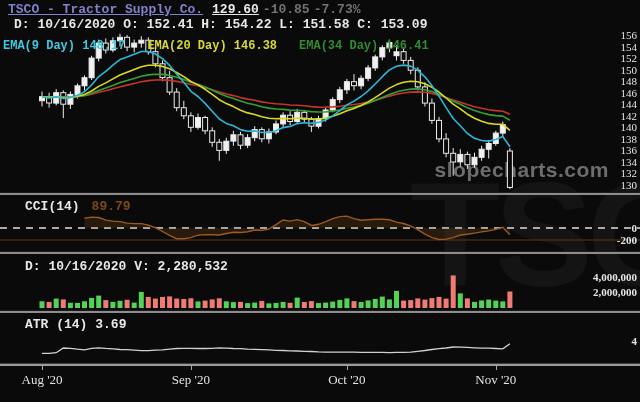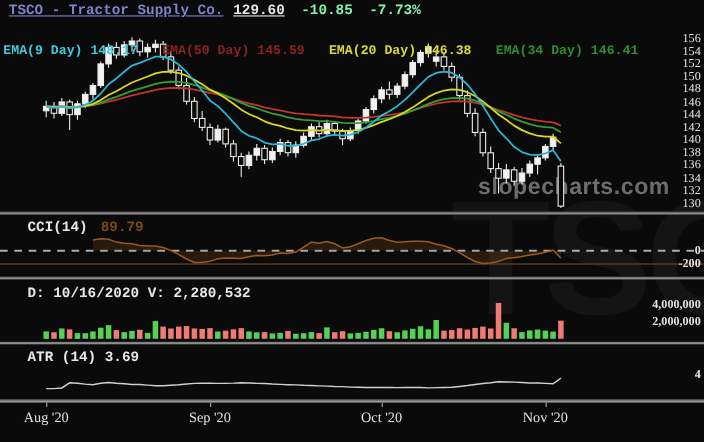--- a/index.html
+++ b/index.html
@@ -12,21 +12,21 @@
            font:bold 21px "Liberation Sans",sans-serif;letter-spacing:.5px;color:#6d6d6d;}
   #plot{position:absolute;left:0;top:0;z-index:2;}
   .sep{position:absolute;left:0;width:640px;height:2px;background:#8d8d8d;
        border-top:1px solid #1c1c1c;z-index:3;}
   .sep.thick{background:#9a9a9a;border-top:1px solid #404040;}
   .txt{position:absolute;z-index:4;white-space:nowrap;}
   .mono{font-family:"Liberation Mono",monospace;font-weight:bold;}
   .l1{top:2px;left:8px;font-size:13px;color:#e8e8e8;}
   .l1 a{color:#8181cc;text-decoration:underline;cursor:pointer;}
   .l1 .px{margin-left:9px;text-decoration:underline;}
-  .l1 .chg{margin-left:15px;color:#86efac;}
+  .l1 .chg{margin-left:4px;color:#737373;}
   .l2{top:17px;left:14px;font-size:13px;color:#e8e8e8;}
   #ema-row{top:39px;left:3px;font-size:12px;display:flex;gap:22px;}
   .plabel{font-size:13px;color:#e8e8e8;}
   .cci-val{margin-left:12px;color:#7a4a14;}
   .tick{position:absolute;z-index:4;font:11px "Liberation Serif",serif;color:#e3e3e3;
         text-align:right;white-space:nowrap;}
   .xtick{position:absolute;top:366px;width:1px;height:4px;background:#aaa;z-index:4;}
 </style>
 </head>
 <body>
@@ -246,24 +246,24 @@
       <polyline points="42.0,96.7 49.1,97.0 56.2,96.8 63.3,97.1 70.4,97.0 77.5,96.6 84.5,95.8 91.6,94.3 98.7,92.3 105.8,90.7 112.9,88.7 120.0,86.7 127.1,85.1 134.2,83.5 141.3,81.8 148.3,80.6 155.4,80.0 162.5,79.9 169.6,80.4 176.7,81.4 183.8,82.8 190.9,84.5 198.0,85.8 205.1,87.6 212.2,89.7 219.3,92.1 226.3,94.0 233.4,95.6 240.5,97.6 247.6,99.1 254.7,100.3 261.8,101.9 268.9,103.0 276.0,103.8 283.1,104.3 290.1,105.0 297.2,105.3 304.3,105.8 311.4,106.6 318.5,107.1 325.6,107.2 332.7,106.9 339.8,106.2 346.9,105.3 354.0,104.5 361.1,103.5 368.1,102.1 375.2,100.3 382.3,98.2 389.4,96.1 396.5,94.3 403.6,93.0 410.7,92.1 417.8,91.9 424.9,92.3 431.9,93.4 439.0,95.2 446.1,97.5 453.2,100.0 460.3,102.2 467.4,104.6 474.5,106.7 481.6,108.3 488.7,109.7 495.8,110.6 502.8,111.2 509.9,114.2" fill="none" stroke="#c5342c" stroke-width="1.6" stroke-linejoin="round"></polyline>
       <polyline points="42.0,96.7 49.1,97.1 56.2,96.9 63.3,97.3 70.4,97.1 77.5,96.5 84.5,95.4 91.6,93.3 98.7,90.4 105.8,88.1 112.9,85.4 120.0,82.6 127.1,80.6 134.2,78.5 141.3,76.3 148.3,74.9 155.4,74.2 162.5,74.4 169.6,75.4 176.7,77.3 183.8,79.5 190.9,82.2 198.0,84.2 205.1,86.9 212.2,90.1 219.3,93.5 226.3,96.2 233.4,98.4 240.5,101.1 247.6,103.2 254.7,104.7 261.8,106.7 268.9,108.1 276.0,109.0 283.1,109.4 290.1,110.1 297.2,110.2 304.3,110.7 311.4,111.6 318.5,112.0 325.6,111.9 332.7,111.2 339.8,110.0 346.9,108.3 354.0,107.1 361.1,105.4 368.1,103.3 375.2,100.6 382.3,97.6 389.4,94.4 396.5,92.0 403.6,90.2 410.7,89.1 417.8,88.9 424.9,89.7 431.9,91.5 439.0,94.2 446.1,97.6 453.2,101.3 460.3,104.3 467.4,107.8 474.5,110.6 481.6,112.8 488.7,114.6 495.8,115.6 502.8,116.1 509.9,120.2" fill="none" stroke="#33a033" stroke-width="1.6" stroke-linejoin="round"></polyline>
       <polyline points="42.0,96.7 49.1,97.3 56.2,96.9 63.3,97.6 70.4,97.3 77.5,96.2 84.5,94.4 91.6,91.0 98.7,86.4 105.8,82.9 112.9,78.9 120.0,75.0 127.1,72.3 134.2,69.5 141.3,66.7 148.3,65.3 155.4,65.2 162.5,66.4 169.6,68.8 176.7,72.5 183.8,76.6 190.9,81.5 198.0,84.9 205.1,89.3 212.2,94.3 219.3,99.7 226.3,103.6 233.4,106.6 240.5,110.3 247.6,112.9 254.7,114.5 261.8,116.8 268.9,118.2 276.0,118.8 283.1,118.4 290.1,118.7 297.2,118.1 304.3,118.2 311.4,119.0 318.5,119.0 325.6,118.1 332.7,116.3 339.8,113.8 346.9,110.8 354.0,108.4 361.1,105.5 368.1,101.9 375.2,97.6 382.3,92.9 389.4,88.1 396.5,84.6 403.6,82.3 410.7,81.2 417.8,81.7 424.9,83.8 431.9,87.2 439.0,92.2 446.1,98.0 453.2,104.1 460.3,108.9 467.4,114.2 474.5,118.3 481.6,121.3 488.7,123.4 495.8,124.3 502.8,124.3 509.9,130.3" fill="none" stroke="#d9d920" stroke-width="1.6" stroke-linejoin="round"></polyline>
       <polyline points="42.0,96.7 49.1,98.0 56.2,96.9 63.3,98.4 70.4,97.6 77.5,95.2 84.5,91.7 91.6,85.0 98.7,76.6 105.8,71.3 112.9,65.2 120.0,59.6 127.1,57.1 134.2,54.3 141.3,51.5 148.3,51.5 155.4,54.0 162.5,58.7 169.6,65.4 176.7,73.9 183.8,82.3 190.9,91.3 198.0,96.5 205.1,103.4 212.2,111.2 219.3,119.0 226.3,123.4 233.4,125.7 240.5,129.6 247.6,131.2 254.7,130.9 261.8,132.5 268.9,132.4 276.0,130.7 283.1,127.6 290.1,126.4 297.2,123.6 304.3,122.7 311.4,123.4 318.5,122.4 325.6,120.0 332.7,115.9 339.8,110.7 346.9,104.9 354.0,101.1 361.1,96.5 368.1,90.8 375.2,84.0 382.3,76.7 389.4,69.9 396.5,66.3 403.6,65.1 410.7,66.1 417.8,70.3 424.9,76.8 431.9,85.6 439.0,96.2 446.1,107.6 453.2,118.5 460.3,125.7 467.4,133.5 474.5,138.3 481.6,140.5 488.7,141.1 495.8,139.5 502.8,136.5 509.9,146.7" fill="none" stroke="#29b8d8" stroke-width="1.6" stroke-linejoin="round"></polyline>
     </svg>
 
   <div class="txt mono l1">
     <a>TSCO - Tractor Supply Co.</a><span class="px">129.60</span><span class="chg">-10.85</span><span class="chg">-7.73%</span>
   </div>
 
+  <div class="txt mono l2">D: 10/16/2020 O: 152.41 H: 154.22 L: 151.58 C: 153.09</div>
 
   <div class="txt mono" id="ema-row">
       <span style="color: rgb(63, 201, 224);">EMA(9 Day) 148.17</span>
-      <span style="color: rgb(139, 34, 34);">EMA(50 Day) 145.59</span>
       <span style="color: rgb(217, 217, 50);">EMA(20 Day) 146.38</span>
       <span style="color: rgb(46, 139, 46);">EMA(34 Day) 146.41</span>
     </div>
 
   <div class="sep" style="top:192px"></div>
   <div class="sep" style="top:251px"></div>
   <div class="sep" style="top:310px"></div>
   <div class="sep thick" style="top:363px"></div>
 
   <div class="txt mono plabel" style="top:199px;left:25px">

